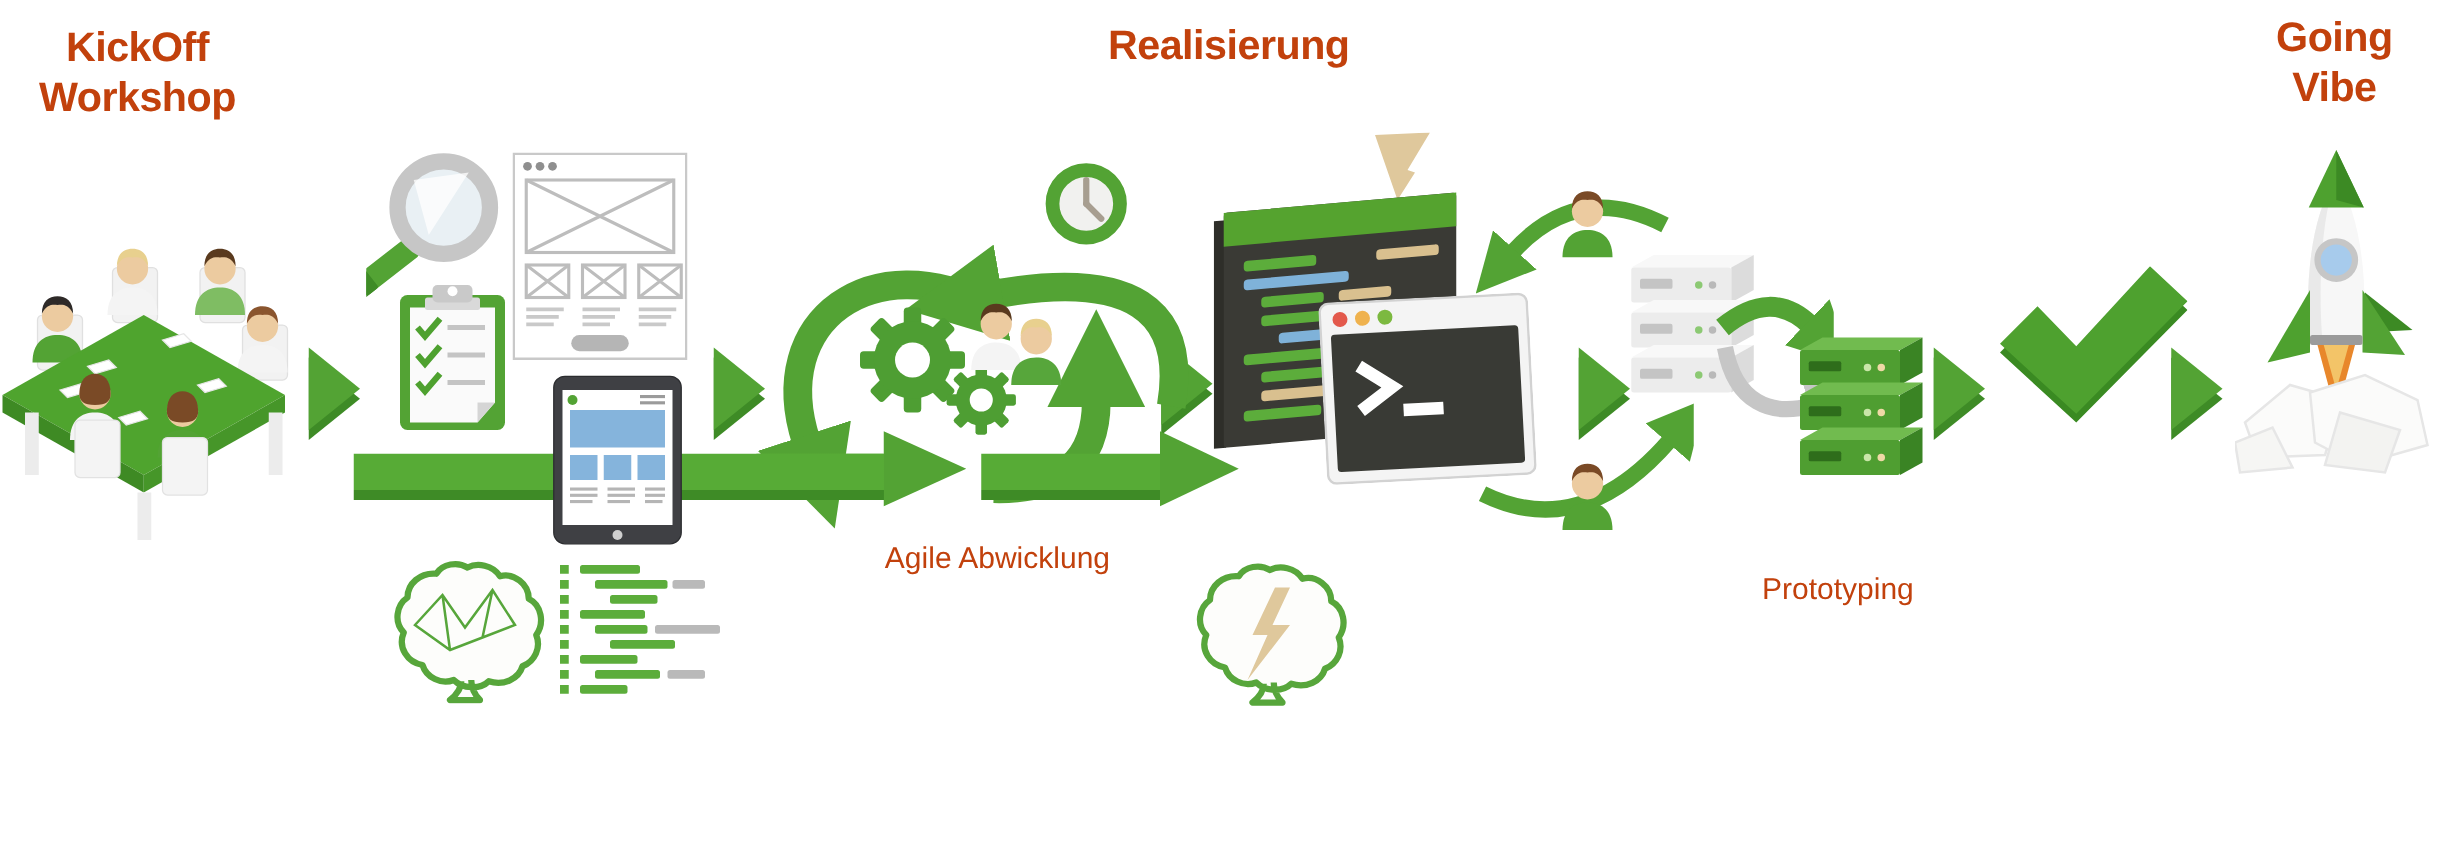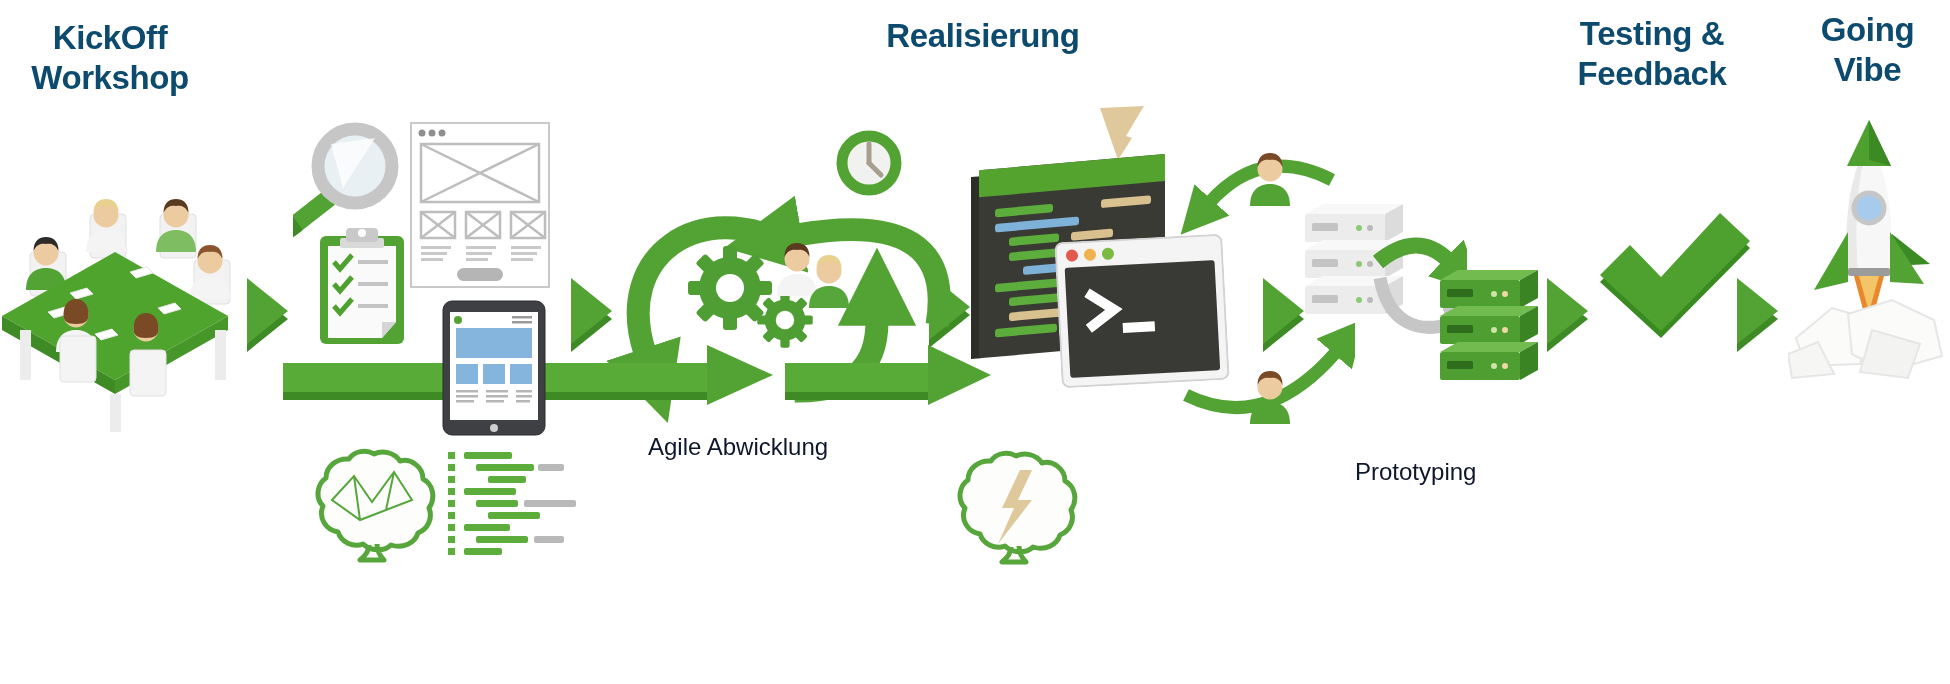--- a/index.html
+++ b/index.html
@@ -1,22 +1,22 @@
 <!DOCTYPE html>
 <html><head>
 <meta charset="utf-8">
 <style>
   html,body{margin:0;padding:0;background:#ffffff;}
   .canvas{position:relative;width:1950px;height:684px;background:#ffffff;overflow:hidden;
           font-family:"Liberation Sans",sans-serif;}
   .abs{position:absolute;}
-  .phase-label{position:absolute;font-weight:bold;font-size:33px;line-height:1.22;color:#0c4a6e;
+  .phase-label{position:absolute;font-weight:bold;font-size:33px;line-height:1.22;color:#c2410c;
                text-align:center;white-space:pre-line;letter-spacing:-0.4px;}
-  .sub-label{position:absolute;font-size:24px;line-height:1.36;color:#0f172a;
-             text-align:left;white-space:pre-line;}
+  .sub-label{position:absolute;font-size:24px;line-height:1.36;color:#c2410c;
+             text-align:right;white-space:pre-line;}
   .greenbar{position:absolute;left:283px;top:363px;width:424px;height:37px;z-index:1;
             background:linear-gradient(to bottom,#57ab36 0,#57ab36 29px,#3e8b26 29px,#3e8b26 100%);}
   .z2{z-index:2;} .z3{z-index:3;}
   .tilt-terminal{transform:rotate(-3deg);}
 </style>
 </head>
 <body>
 
 <div class="canvas">
 
@@ -52,22 +52,20 @@
         <circle r="31"></circle>
         <circle r="14" fill="#ffffff"></circle>
       </g>
       <path id="sym-brain" fill="#FDFDFB" stroke="var(--brain,#57A63B)" stroke-width="5" stroke-linejoin="round" d="M60 6 C52 1 40 3 35 11 C22 10 12 19 12 30 C3 36 1 50 9 58 C4 70 12 82 24 84 C27 94 39 100 49 96 C56 103 70 104 77 97 C89 101 101 95 104 85 C114 81 119 70 115 60 C122 50 119 36 109 31 C109 19 97 10 86 13 C80 4 68 2 60 6 Z M55 97 C55 103 51 108 46 112 L70 112 C64 106 63 100 63 96"></path>
     </defs>
   </svg>
 
   <div class="phase-label" style="left:10px;top:18px;width:200px">KickOff
 Workshop</div>
   <div class="phase-label" style="left:858px;top:16px;width:250px">Realisierung</div>
-  <div class="phase-label" style="left:1542px;top:14px;width:220px">Testing &amp;
-Feedback</div>
   <div class="phase-label" style="left:1785px;top:10px;width:165px">Going Vibe</div>
 
   <div class="sub-label" style="left:648px;top:431px;width:240px">Agile Abwicklung</div>
   <div class="sub-label" style="left:1355px;top:456px;width:176px">Prototyping</div>
 
   <div class="greenbar"></div>
 
   <svg class="abs" style="left:246px;top:276px" width="48" height="78">
       <use href="#sym-triangle-arrow"></use>
     </svg>

